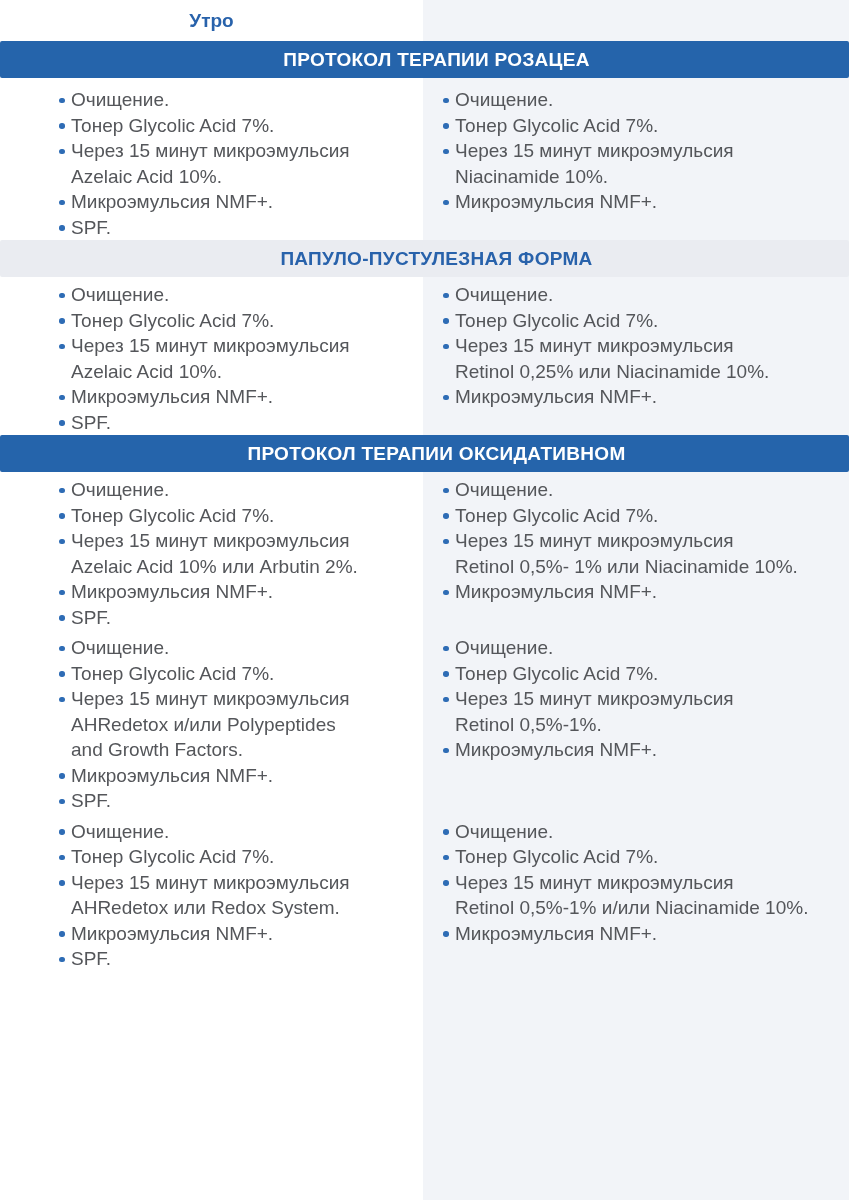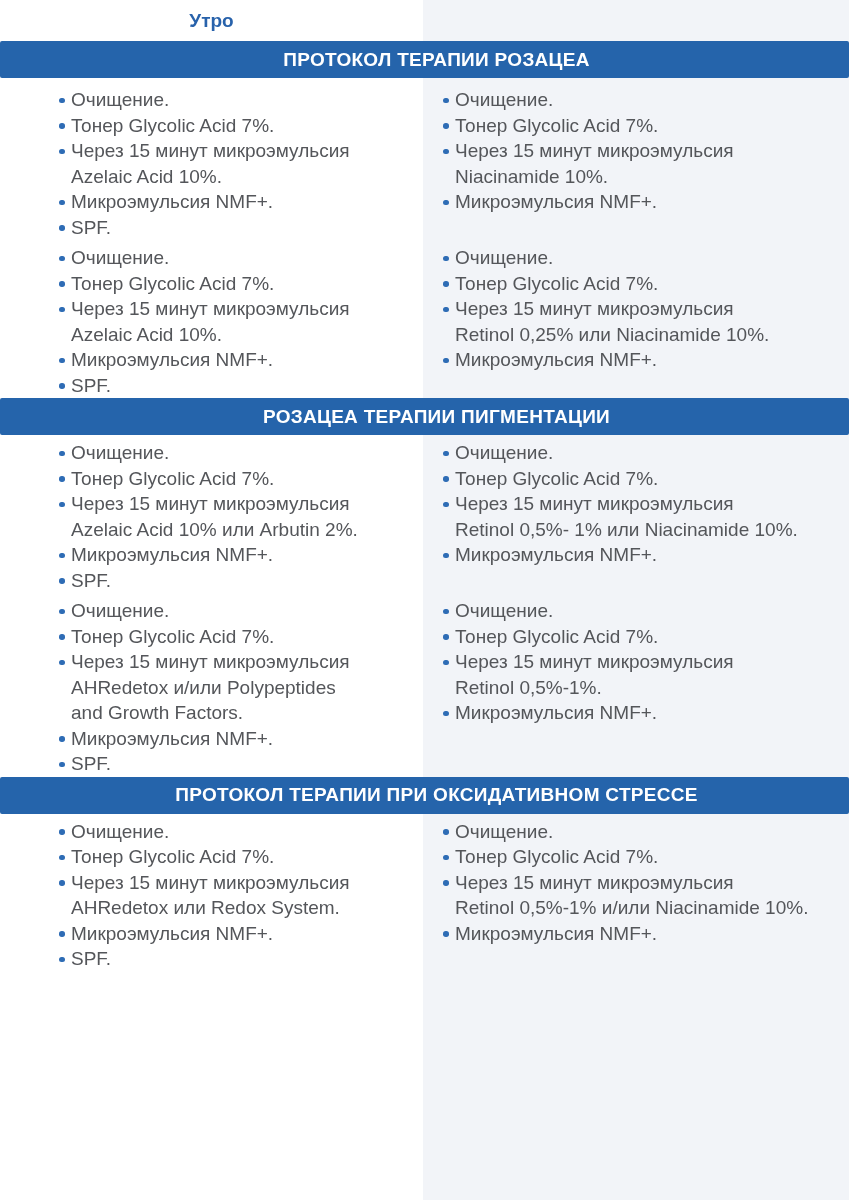--- a/index.html
+++ b/index.html
@@ -77,20 +77,23 @@
         <div class="col evening">
           <ul class="items">
             <li class="item"><span class="dot"></span><span class="txt">Очищение.</span></li>
             <li class="item"><span class="dot"></span><span class="txt">Тонер Glycolic Acid 7%.</span></li>
             <li class="item"><span class="dot"></span><span class="txt">Через 15 минут микроэмульсия
 Niacinamide 10%.</span></li>
             <li class="item"><span class="dot"></span><span class="txt">Микроэмульсия NMF+.</span></li>
           </ul>
         </div>
       </div>
+      <div class="banner gray">
+        <span>ПАПУЛО-ПУСТУЛЕЗНАЯ ФОРМА</span>
+      </div>
       <div class="content-row">
         <div class="col morning">
           <ul class="items">
             <li class="item"><span class="dot"></span><span class="txt">Очищение.</span></li>
             <li class="item"><span class="dot"></span><span class="txt">Тонер Glycolic Acid 7%.</span></li>
             <li class="item"><span class="dot"></span><span class="txt">Через 15 минут микроэмульсия
 Azelaic Acid 10%.</span></li>
             <li class="item"><span class="dot"></span><span class="txt">Микроэмульсия NMF+.</span></li>
             <li class="item"><span class="dot"></span><span class="txt">SPF.</span></li>
           </ul>
@@ -99,21 +102,21 @@
           <ul class="items">
             <li class="item"><span class="dot"></span><span class="txt">Очищение.</span></li>
             <li class="item"><span class="dot"></span><span class="txt">Тонер Glycolic Acid 7%.</span></li>
             <li class="item"><span class="dot"></span><span class="txt">Через 15 минут микроэмульсия
 Retinol 0,25% или Niacinamide 10%.</span></li>
             <li class="item"><span class="dot"></span><span class="txt">Микроэмульсия NMF+.</span></li>
           </ul>
         </div>
       </div>
       <div class="banner blue">
-        <span>РОЗАЦЕА ТЕРАПИИ ПИГМЕНТАЦИИ</span>
+        <span>ПРОТОКОЛ ТЕРАПИИ ОКСИДАТИВНОМ</span>
       </div>
       <div class="content-row">
         <div class="col morning">
           <ul class="items">
             <li class="item"><span class="dot"></span><span class="txt">Очищение.</span></li>
             <li class="item"><span class="dot"></span><span class="txt">Тонер Glycolic Acid 7%.</span></li>
             <li class="item"><span class="dot"></span><span class="txt">Через 15 минут микроэмульсия
 Azelaic Acid 10% или Arbutin 2%.</span></li>
             <li class="item"><span class="dot"></span><span class="txt">Микроэмульсия NMF+.</span></li>
             <li class="item"><span class="dot"></span><span class="txt">SPF.</span></li>
@@ -144,23 +147,20 @@
         <div class="col evening">
           <ul class="items">
             <li class="item"><span class="dot"></span><span class="txt">Очищение.</span></li>
             <li class="item"><span class="dot"></span><span class="txt">Тонер Glycolic Acid 7%.</span></li>
             <li class="item"><span class="dot"></span><span class="txt">Через 15 минут микроэмульсия
 Retinol 0,5%-1%.</span></li>
             <li class="item"><span class="dot"></span><span class="txt">Микроэмульсия NMF+.</span></li>
           </ul>
         </div>
       </div>
-      <div class="banner blue">
-        <span>ПРОТОКОЛ ТЕРАПИИ ПРИ ОКСИДАТИВНОМ СТРЕССЕ</span>
-      </div>
       <div class="content-row">
         <div class="col morning">
           <ul class="items">
             <li class="item"><span class="dot"></span><span class="txt">Очищение.</span></li>
             <li class="item"><span class="dot"></span><span class="txt">Тонер Glycolic Acid 7%.</span></li>
             <li class="item"><span class="dot"></span><span class="txt">Через 15 минут микроэмульсия
 AHRedetox или Redox System.</span></li>
             <li class="item"><span class="dot"></span><span class="txt">Микроэмульсия NMF+.</span></li>
             <li class="item"><span class="dot"></span><span class="txt">SPF.</span></li>
           </ul>

